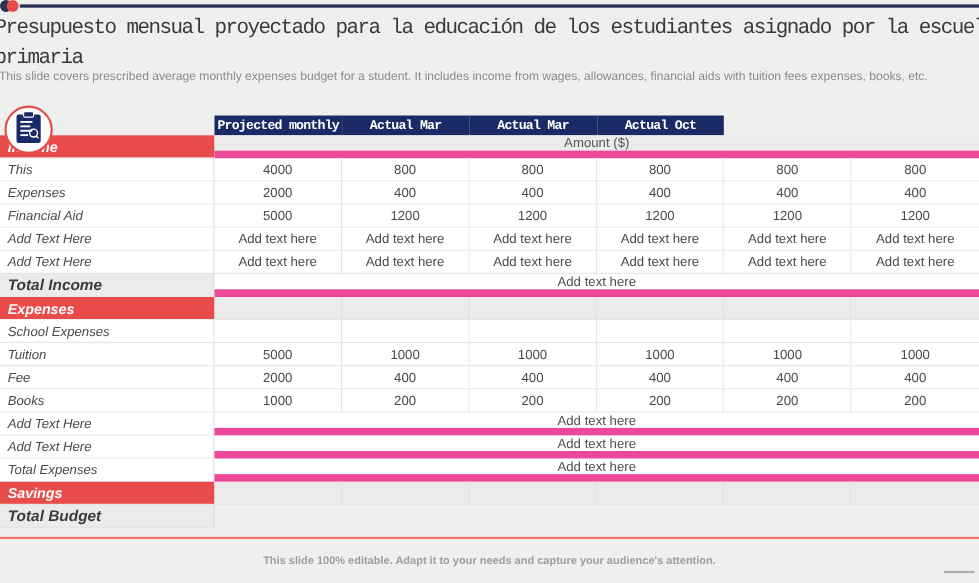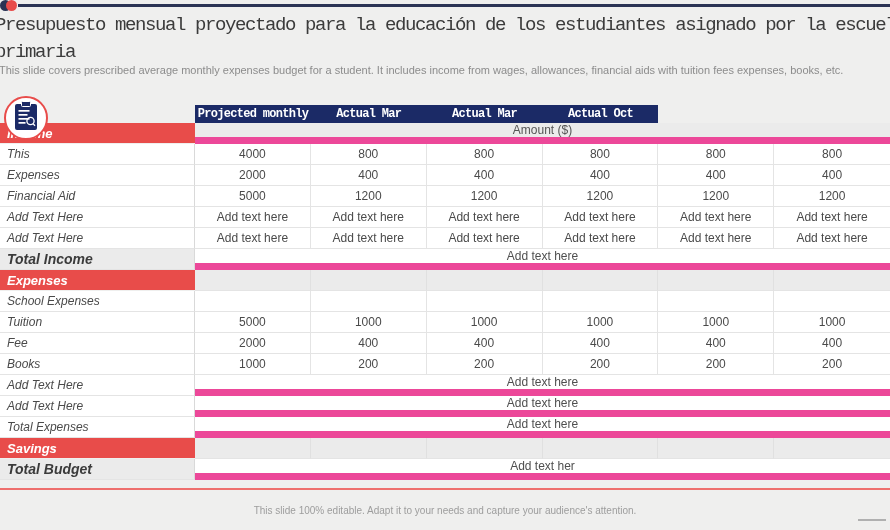--- a/index.html
+++ b/index.html
@@ -71,21 +71,21 @@
     position:absolute; left:4px; top:96px; width:44px; height:44px;
     background:#fff; border:2.5px solid #e84c4a; border-radius:50%;
     display:flex; align-items:center; justify-content:center; z-index:5;
     box-sizing:border-box;
   }
 
   
   .footer-line { position:absolute; left:0; top:488px; width:890px; height:2px; background:#ee6f6d; }
   .footer-note {
     position:absolute; left:0; top:505px; width:890px; text-align:center;
-    font-size:10px; color:#9d9d9d;
+    font-size:10px; color:#9d9d9d;font-weight:bold;
   }
   .corner-dash { position:absolute; right:4px; top:519px; width:28px; height:1.5px; background:#b0b0b0; }
 </style>
 </head>
 <body>
 
 <div class="top-line"></div>
 <div class="dot dot-navy"></div>
 <div class="dot dot-red"></div>
 
@@ -230,20 +230,19 @@
         <div class="lbl red">Savings</div>
         <div class="cell graybg"></div>
         <div class="cell graybg"></div>
         <div class="cell graybg"></div>
         <div class="cell graybg"></div>
         <div class="cell graybg"></div>
         <div class="cell graybg"></div>
       </div>
       <div class="t-row">
         <div class="lbl bold graybg">Total Budget</div>
-        <div class="span-cell">Add text her</div>
       </div>
     </div>
 </div>
 
 <div class="footer-line"></div>
 <div class="footer-note">This slide 100% editable. Adapt it to your needs and capture your audience's attention.</div>
 <div class="corner-dash"></div>
 
 </body></html>

